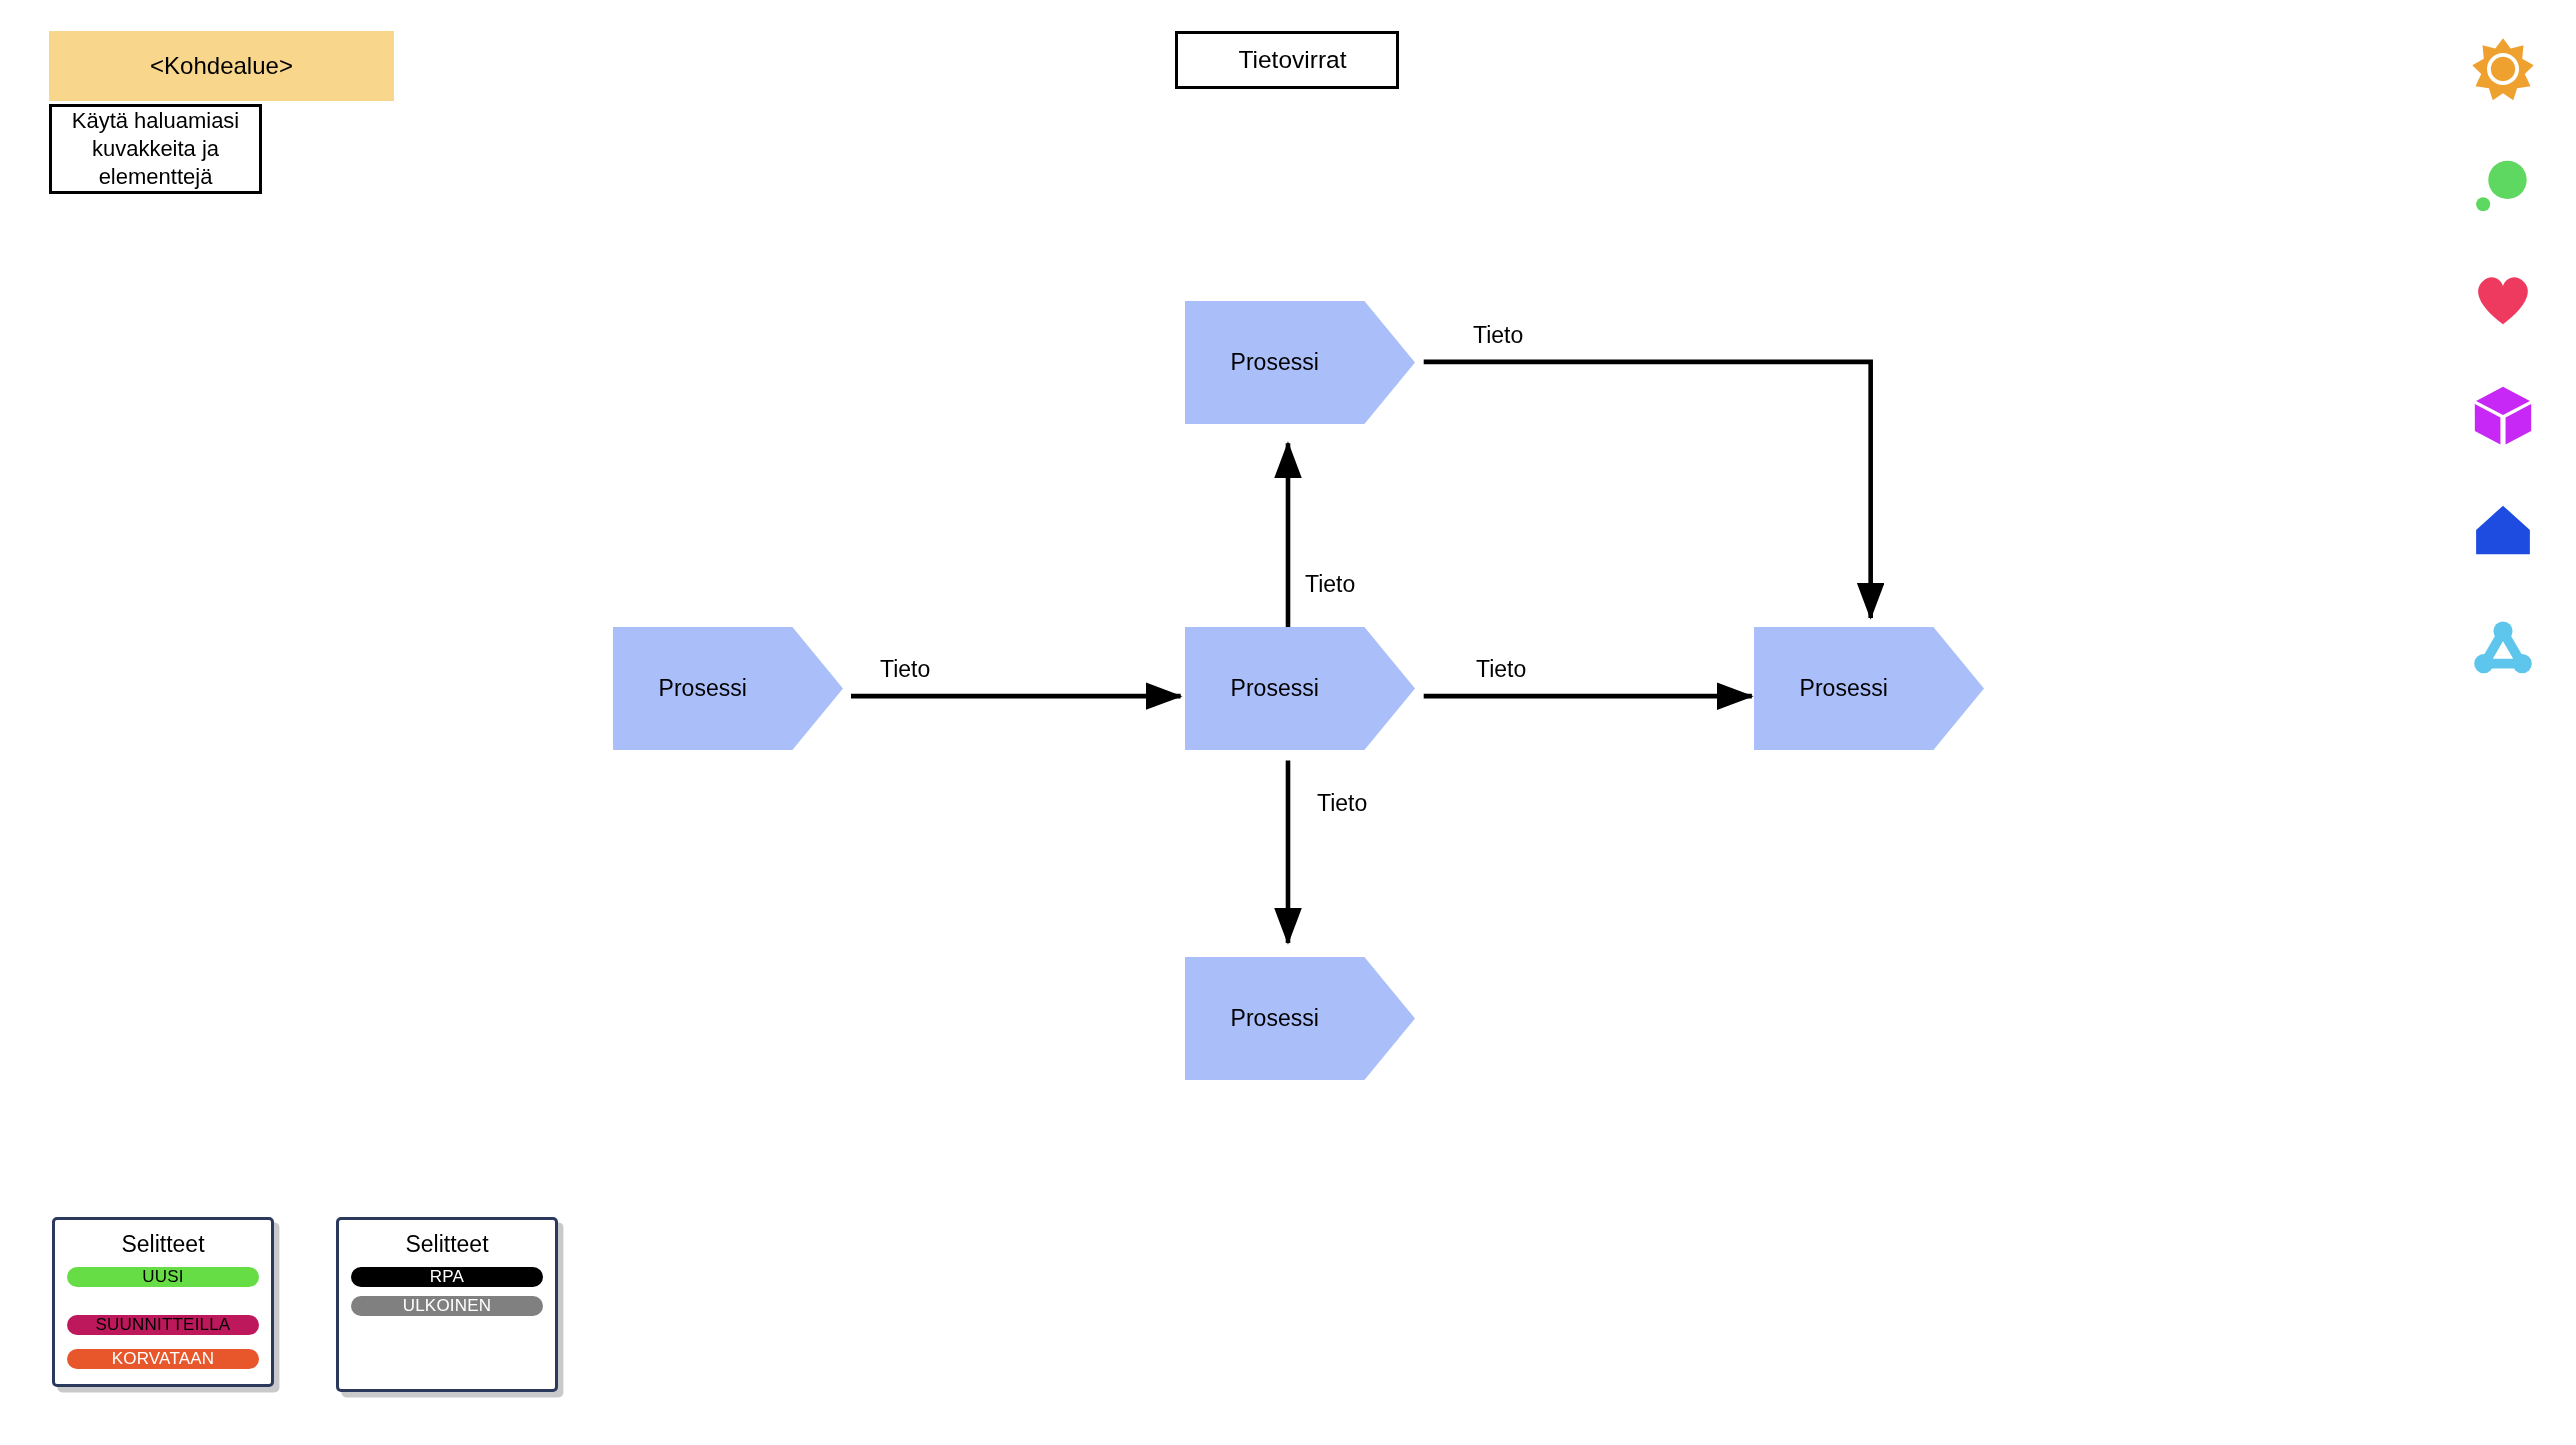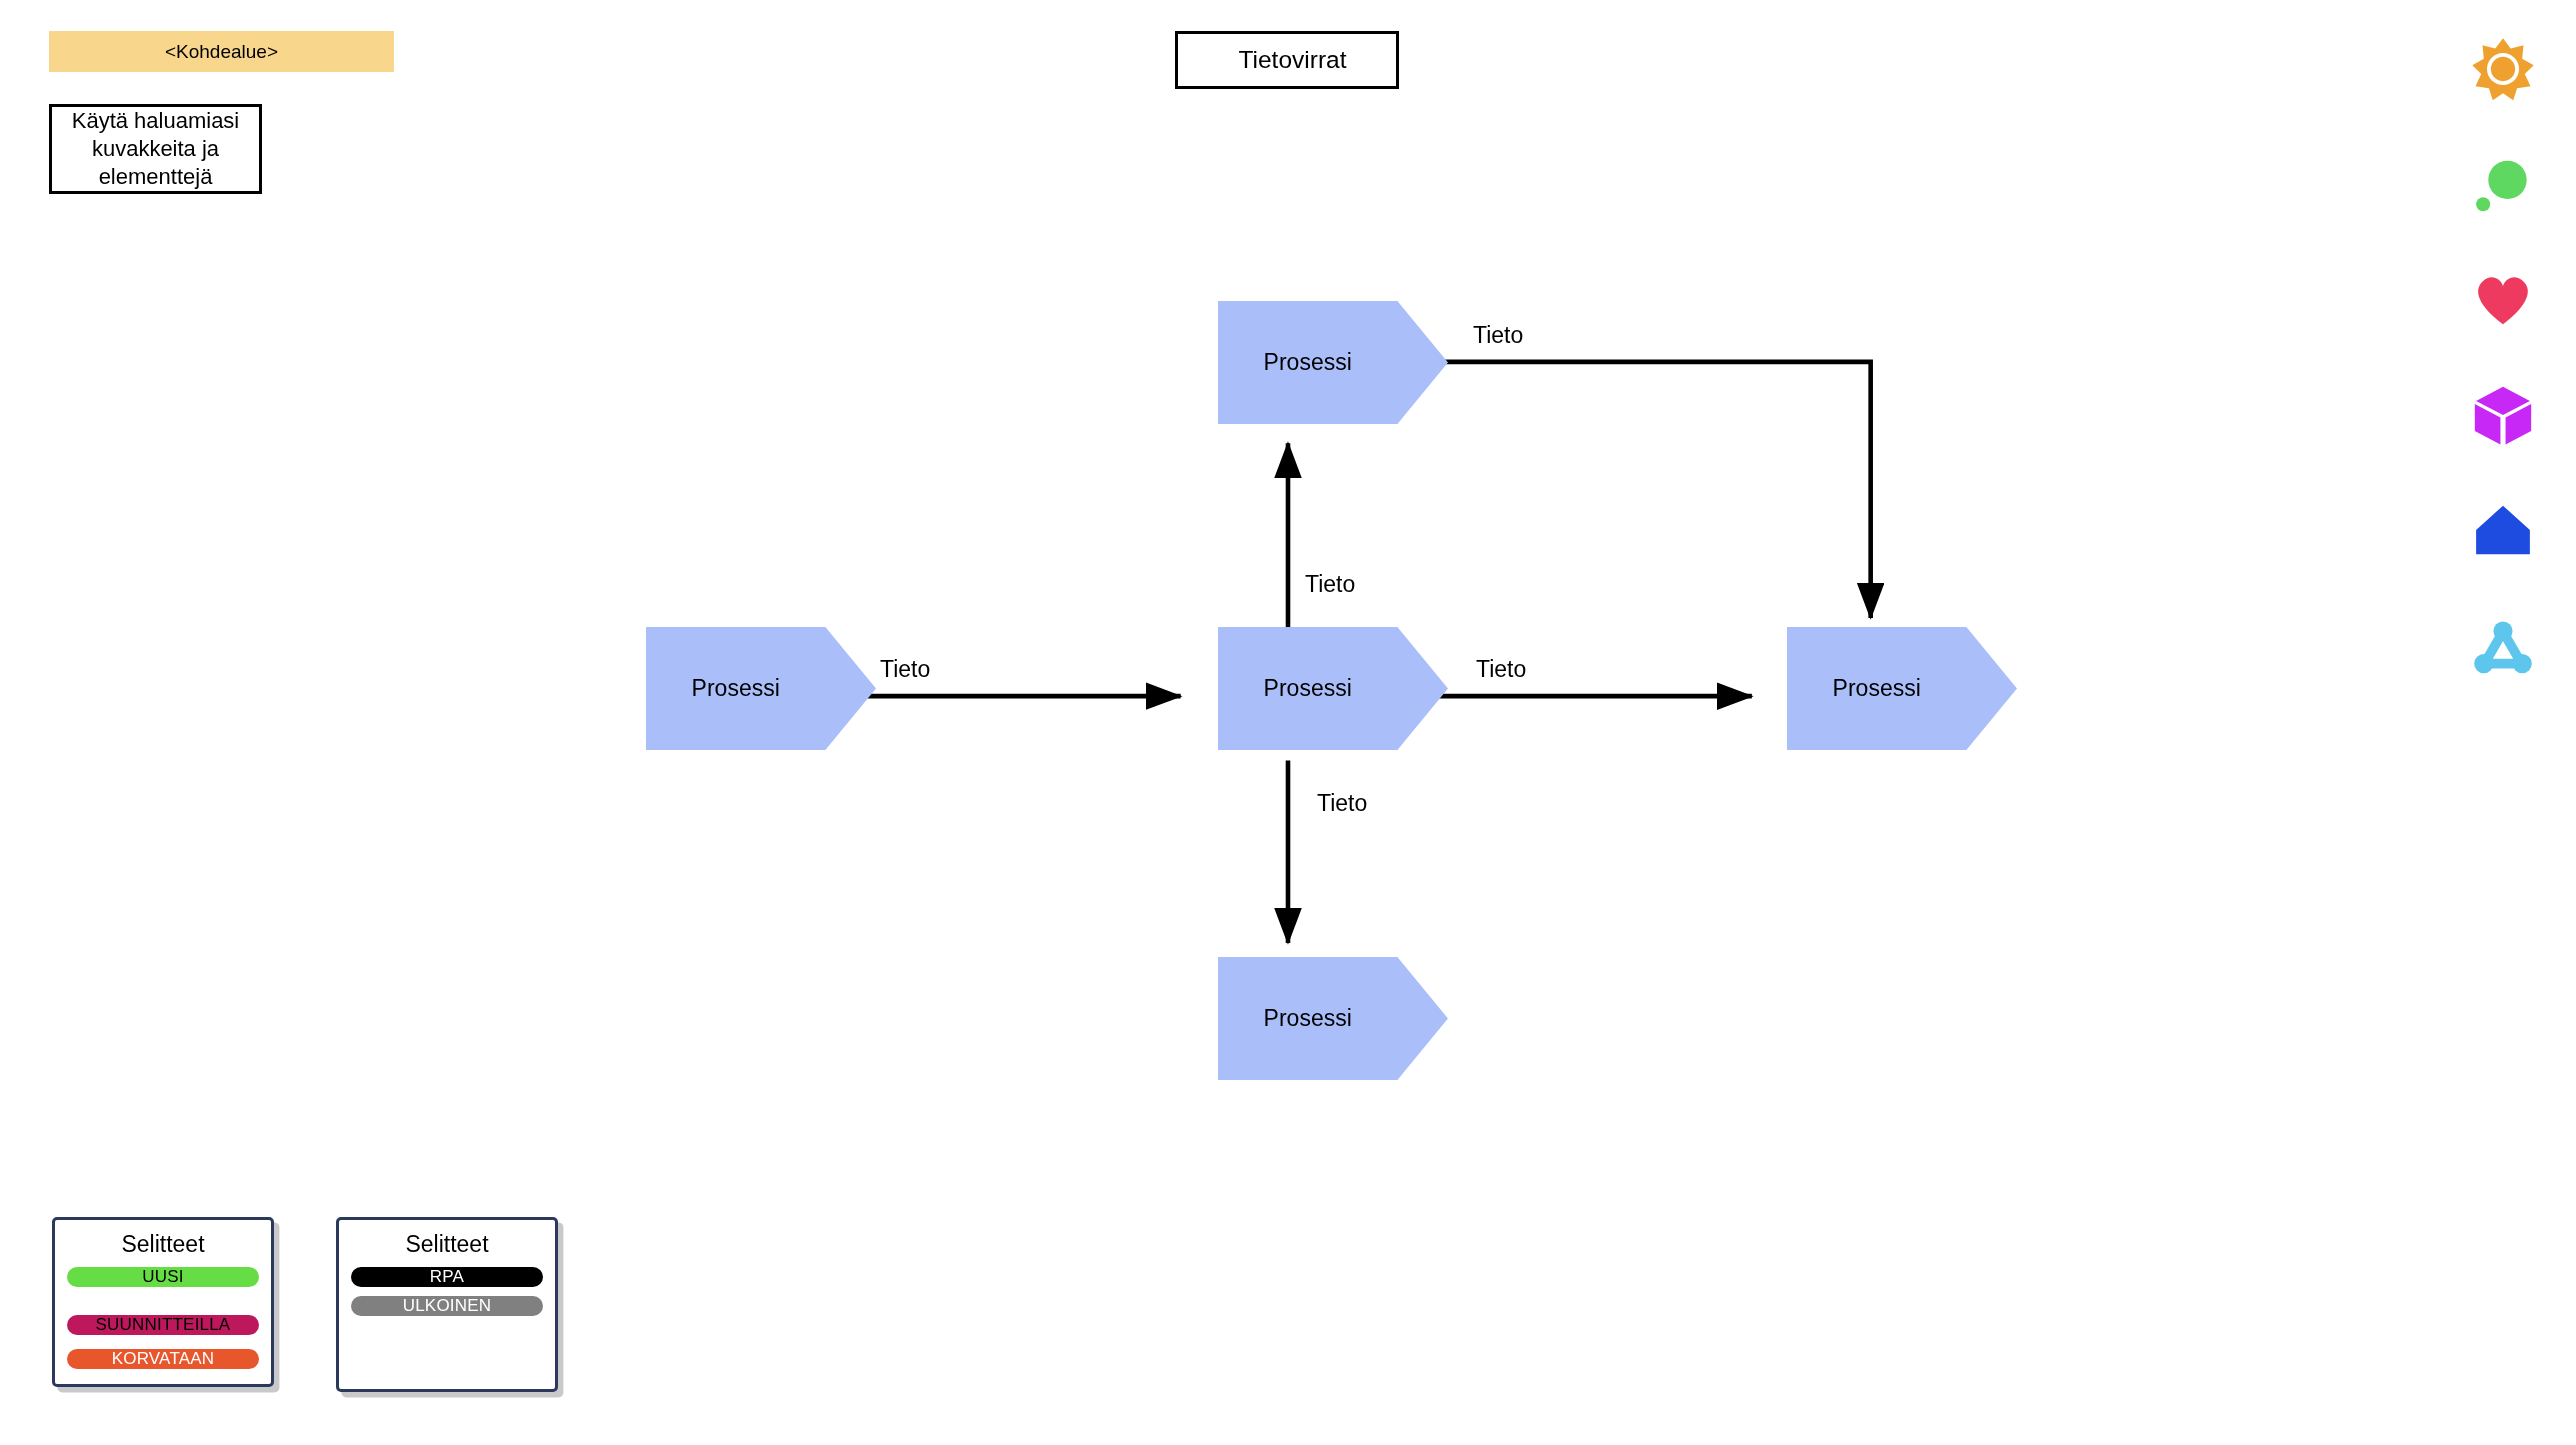--- a/index.html
+++ b/index.html
@@ -15,26 +15,26 @@
     font-family: "Liberation Sans", sans-serif;
     color: #000000;
   }
 
   
   #domain-header {
     position: absolute;
     left: 49px;
     top: 31px;
     width: 345px;
-    height: 41px;
+    height: 70px;
     background: #f8d78c;
     display: flex;
     align-items: center;
     justify-content: center;
-    font-size: 19px;
+    font-size: 24px;
     color: #000;
   }
 
   
   #hint-note {
     position: absolute;
     left: 49px;
     top: 104px;
     width: 213px;
     height: 90px;
@@ -81,21 +81,20 @@
   .process-node {
     position: absolute;
     background: #aabffa;
     -webkit-clip-path: polygon(0 0, 78% 0, 100% 50%, 78% 100%, 0 100%);
     clip-path: polygon(0 0, 78% 0, 100% 50%, 78% 100%, 0 100%);
     display: flex;
     align-items: center;
     justify-content: flex-start;
     font-size: 23px;
     color: #000;
-    margin-left: 33px;
   }
   .process-node > span {
     display: block;
     width: 78%;
     text-align: center;
   }
 
   .edge-label {
     position: absolute;
     font-size: 23px;

